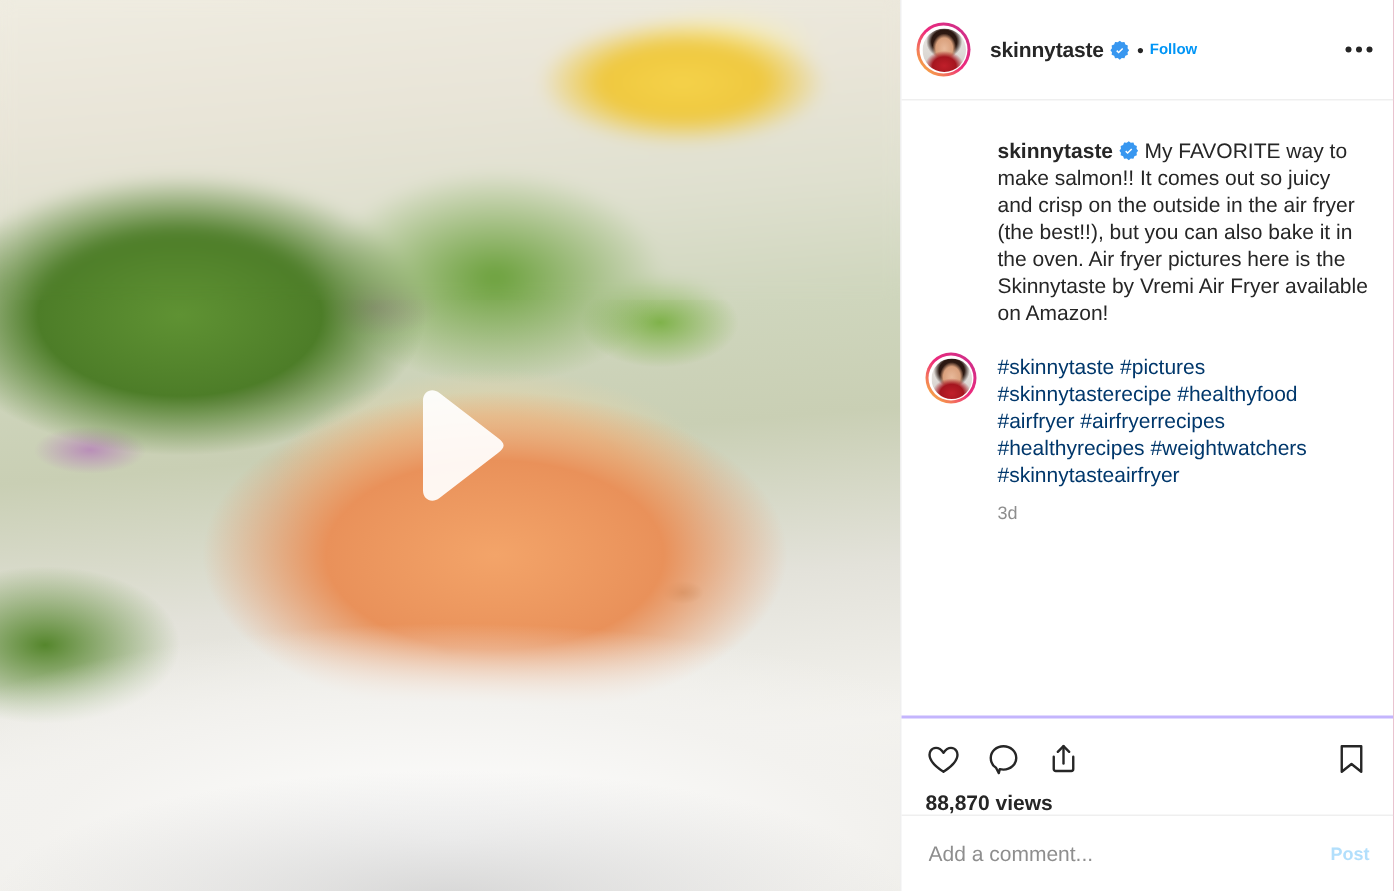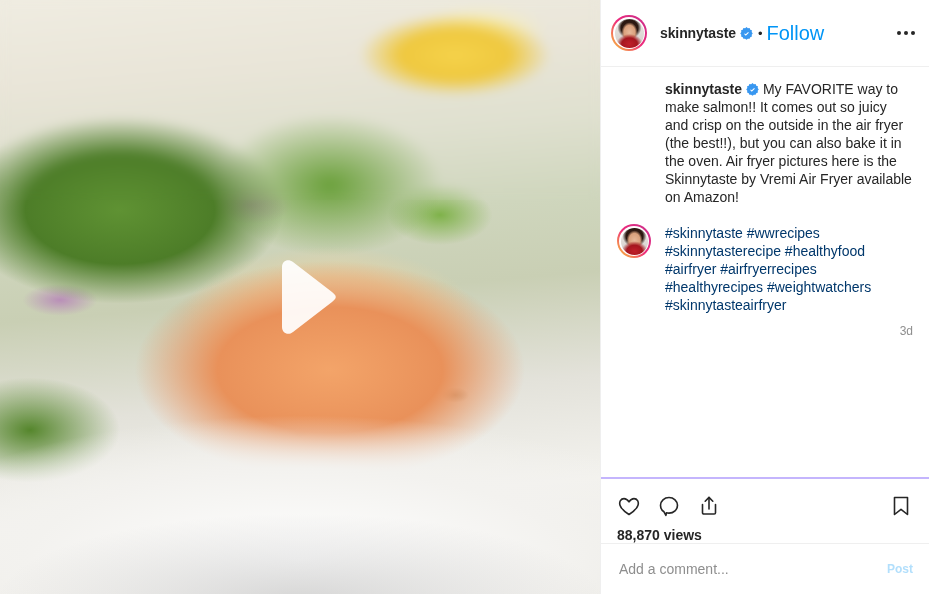--- a/index.html
+++ b/index.html
@@ -149,22 +149,22 @@
     display: inline-flex;
     margin-left: 4px;
     vertical-align: -2px;
   }
   .sep-dot {
     color: #262626;
     font-size: 13px;
     margin: 0 4px 0 5px;
   }
   .follow-link {
-    font-size: 20px;
-    font-weight: normal;
+    font-size: 10px;
+    font-weight: bold;
     color: #0095f6;
     cursor: pointer;
   }
   .more-btn {
     margin-left: auto;
     display: flex;
     align-items: center;
     gap: 3px;
     padding: 6px 2px;
     cursor: pointer;
@@ -179,20 +179,21 @@
   
   .body {
     flex: 1 1 auto;
     overflow: hidden;
     padding: 14px 16px 0 16px;
     box-sizing: border-box;
   }
   .caption-row, .comment-row {
     display: flex;
     margin-bottom: 18px;
+    margin-top: 11px;
   }
   .caption-row { padding-left: 0; }
   .caption-text, .comment-text {
     font-size: 14px;
     line-height: 18px;
     color: #262626;
     word-wrap: break-word;
     overflow-wrap: anywhere;
   }
   .caption-text {
@@ -209,21 +210,20 @@
   }
   .tags {
     color: #00376b;
   }
   .tag-line { display: block; }
   .time-ago {
     font-size: 12px;
     color: #8e8e8e;
     padding-left: 48px;
     margin-top: -8px;
-    text-align: right;
   }
 
   
   .actions-wrap {
     flex: 0 0 auto;
     border-top: 2px solid #c4b5fd;
     padding: 8px 16px 0 16px;
     box-sizing: border-box;
   }
   .actions {
@@ -338,21 +338,21 @@
 
       <div class="comment-row">
         <div class="avatar-ring small">
           <div class="avatar-inner">
             <div class="avatar-photo"></div>
           </div>
         </div>
         <div class="comment-body">
           <div class="comment-text">
             <span class="tags">
-              <span class="tag-line">#skinnytaste #wwrecipes</span>
+              <span class="tag-line">#skinnytaste #pictures</span>
               <span class="tag-line">#skinnytasterecipe #healthyfood</span>
               <span class="tag-line">#airfryer #airfryerrecipes</span>
               <span class="tag-line">#healthyrecipes #weightwatchers</span>
               <span class="tag-line">#skinnytasteairfryer</span>
             </span>
           </div>
         </div>
       </div>
 
       <div class="time-ago">3d</div>

